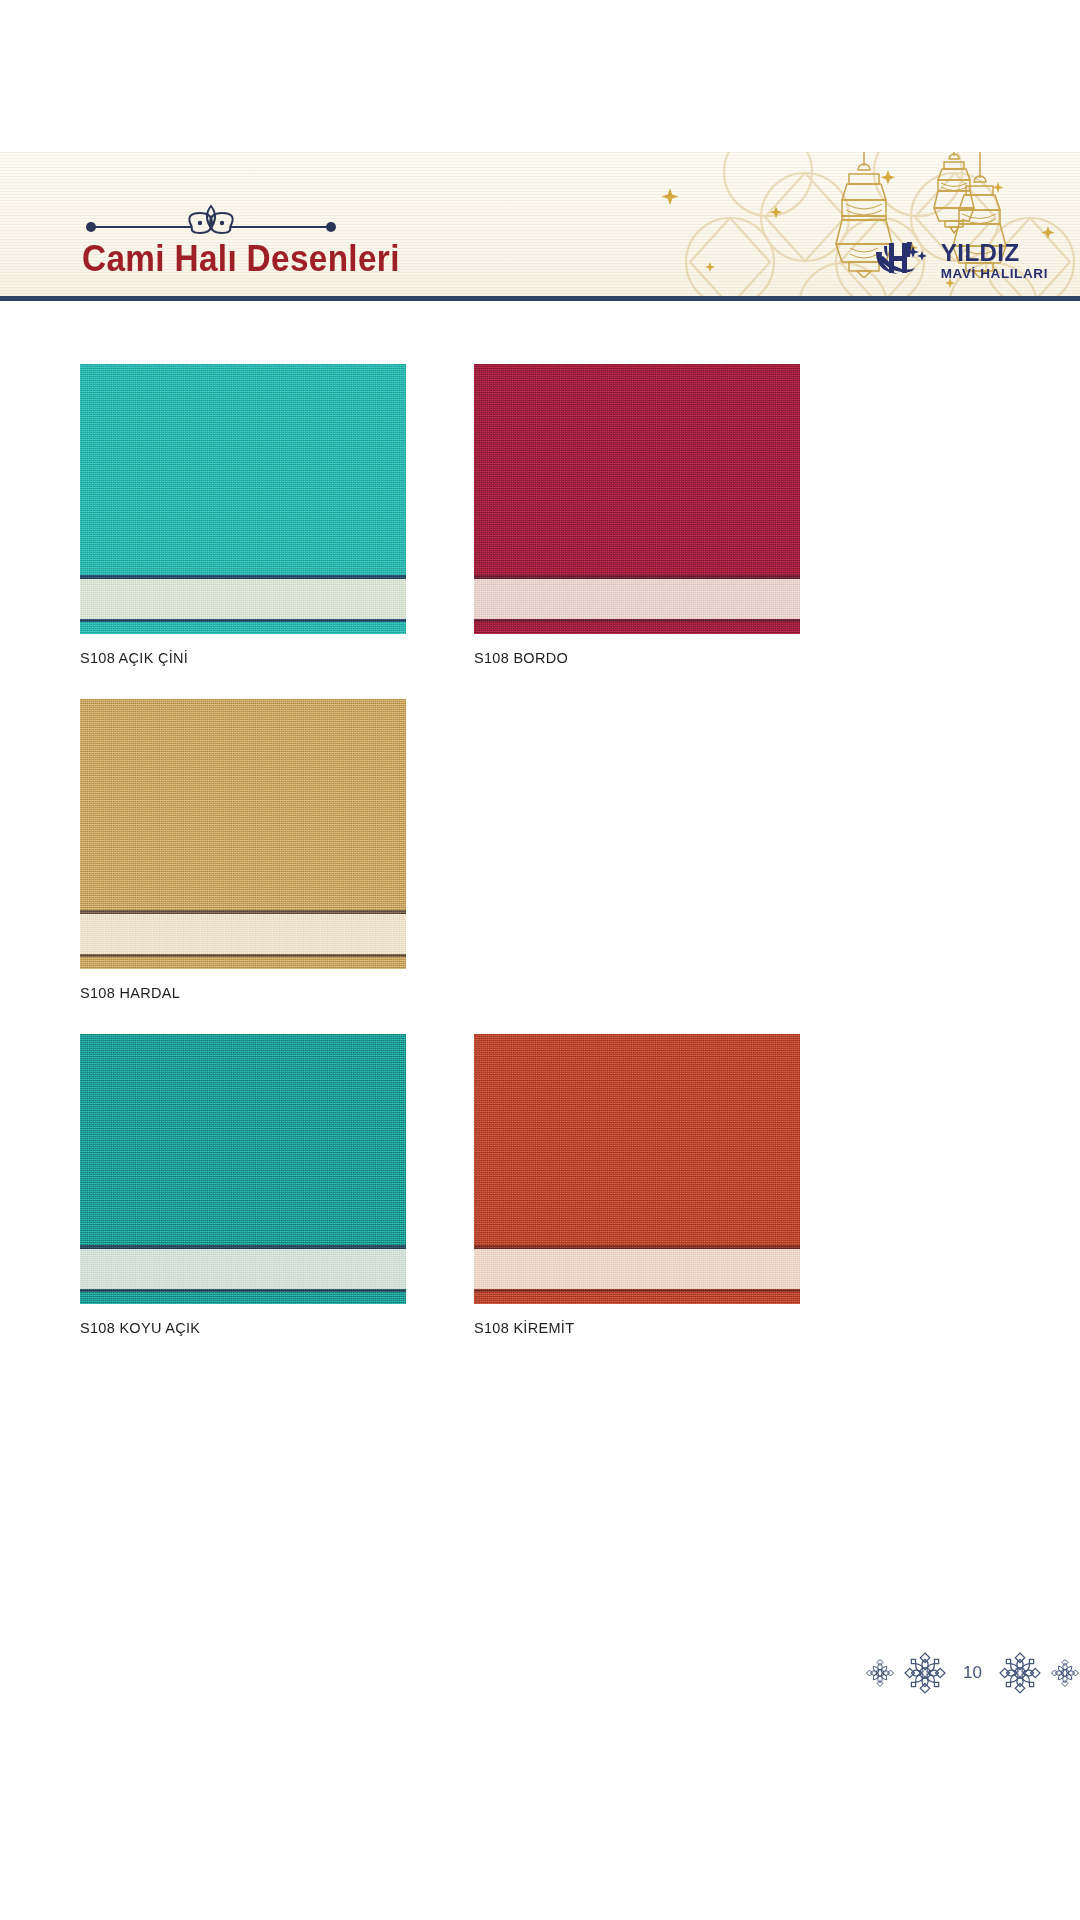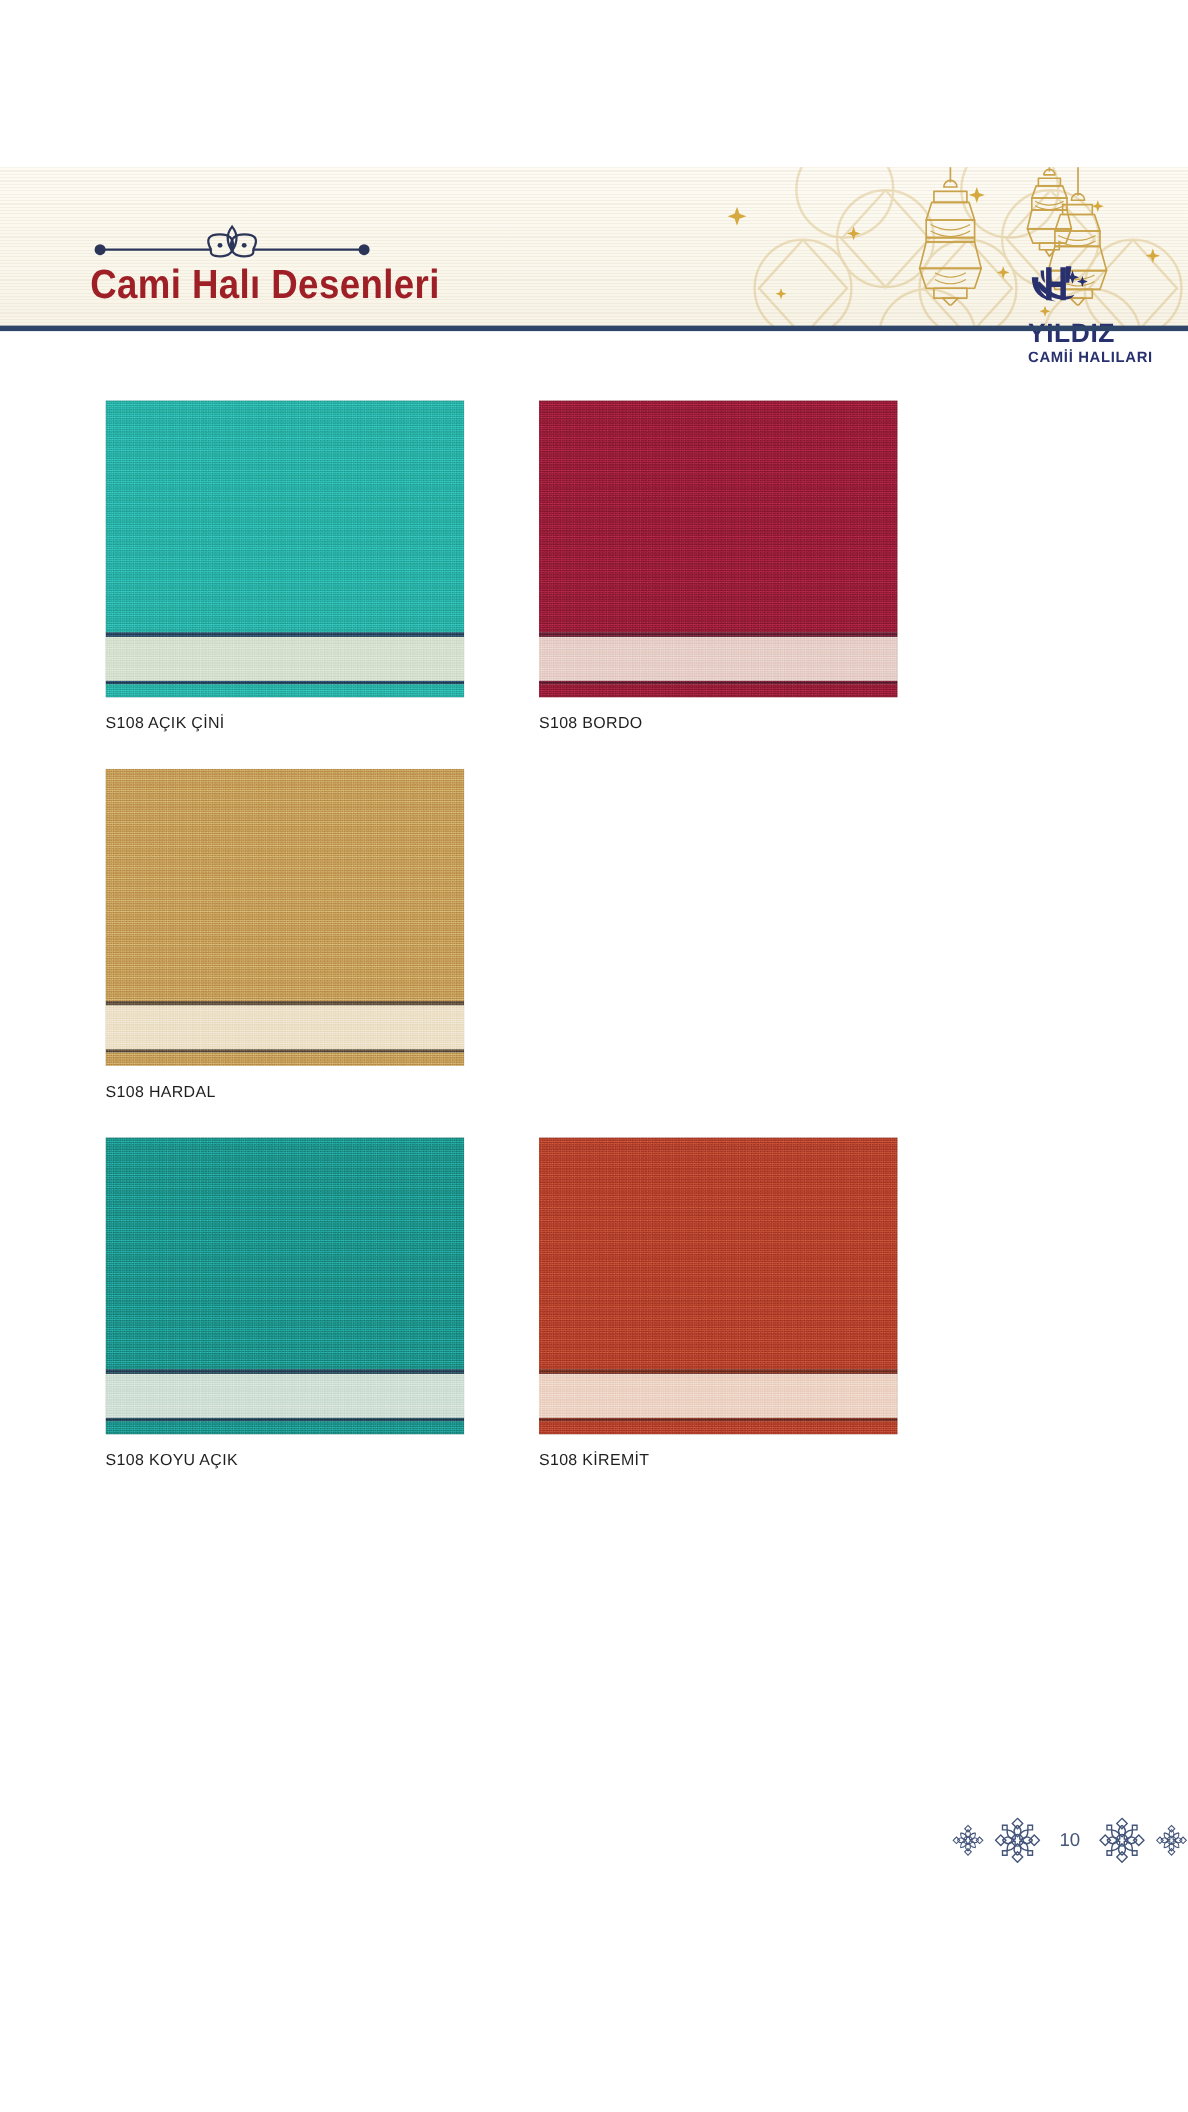--- a/index.html
+++ b/index.html
@@ -99,23 +99,22 @@
     transform-origin: left center;
     white-space: nowrap;
   }
 
   
   .logo {
     position: absolute;
     right: 32px;
     top: 238px;
     display: flex;
-    align-items: flex-start;
+    align-items: flex-end;
     gap: 12px;
-    flex-direction: column;
   }
   .logo-mark { width: 56px; height: 42px; flex: 0 0 auto; }
   .logo-text { line-height: 1; }
   .logo-main {
     font-family: "Liberation Sans", sans-serif;
     font-size: 24px;
     font-weight: bold;
     color: #28306e;
     letter-spacing: 0.5px;
   }
@@ -124,21 +123,21 @@
     font-size: 13.5px;
     font-weight: bold;
     color: #28306e;
     letter-spacing: 0.6px;
     margin-top: 2px;
   }
 
   
   .grid {
     position: absolute;
-    left: 96px;
+    left: 80px;
     top: 364px;
     width: 720px;
   }
 
   .row {
     display: flex;
     gap: 68px;
     margin-bottom: 33px;
   }
 
@@ -318,21 +317,21 @@
         <path d="M34 4 h5 l-2 15 h-3 z"></path>
         <path d="M6 20 q12 16 30 14 q4 -1 6 -4 q-16 6 -32 -12 z"></path>
       </g>
       <g fill="#28306e">
         <path d="M40 8 l1.6 4.4 4.4 1.6 -4.4 1.6 -1.6 4.4 -1.6 -4.4 -4.4 -1.6 4.4 -1.6 z"></path>
         <path d="M49 13 l1.3 3.6 3.6 1.3 -3.6 1.3 -1.3 3.6 -1.3 -3.6 -3.6 -1.3 3.6 -1.3 z"></path>
       </g>
     </svg>
     <div class="logo-text">
       <div class="logo-main" style="color: rgb(40, 48, 110);">YILDIZ</div>
-      <div class="logo-sub" style="color: rgb(40, 48, 110);">CAMİİ HALILARI</div>
+      <div class="logo-sub" style="color: rgb(40, 48, 110);">MAVİ HALILARI</div>
     </div>
   </div>
 
   <div class="header-rule" style="background: rgb(46, 68, 104);"></div>
 
   <div class="grid">
 
     <div class="row">
       <div class="card">
         <div class="swatch">

